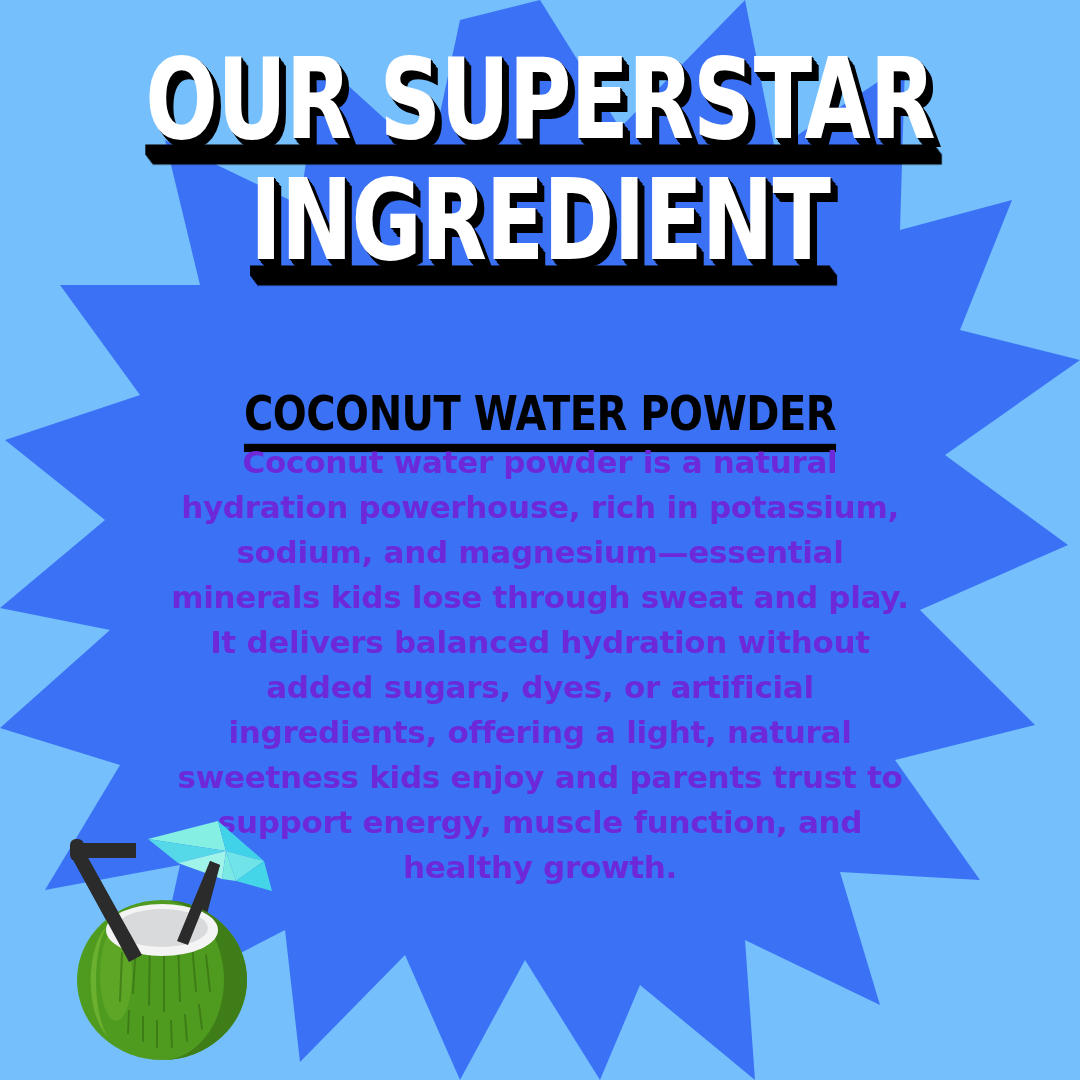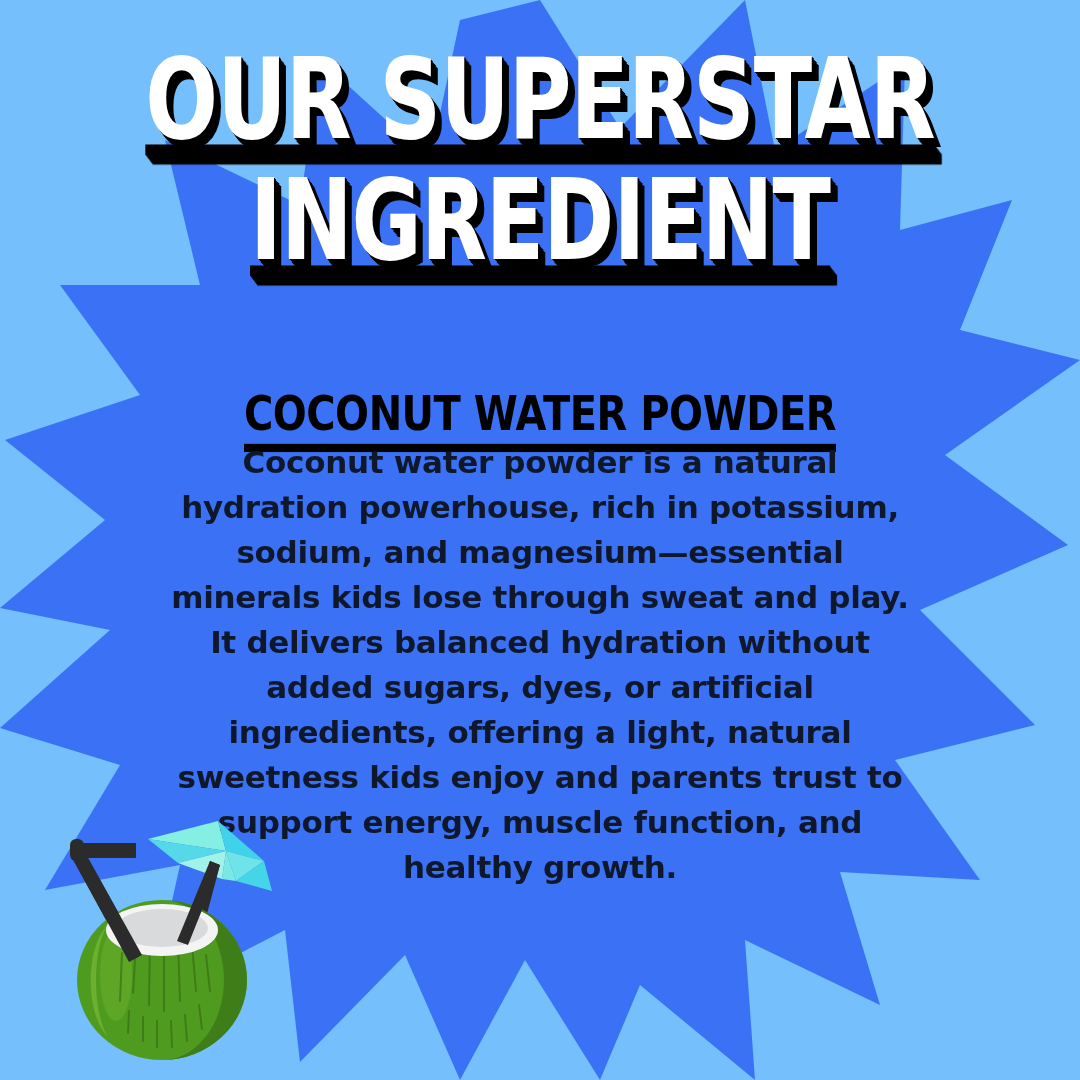--- a/index.html
+++ b/index.html
@@ -92,21 +92,21 @@
     transform: translateX(-50%);
     width: 760px;
     z-index: 6;
   }
   #body-text {
     margin: 0;
     font-family: "DejaVu Sans", sans-serif;
     font-weight: 700;
     font-size: 31px;
     line-height: 45px;
-    color: #0f172a;
+    color: #6d28d9;
     text-align: center;
     letter-spacing: -0.3px;
   }
 
   
   #coconut-illustration {
     position: absolute;
     left: 50px;
     top: 805px;
     width: 270px;

